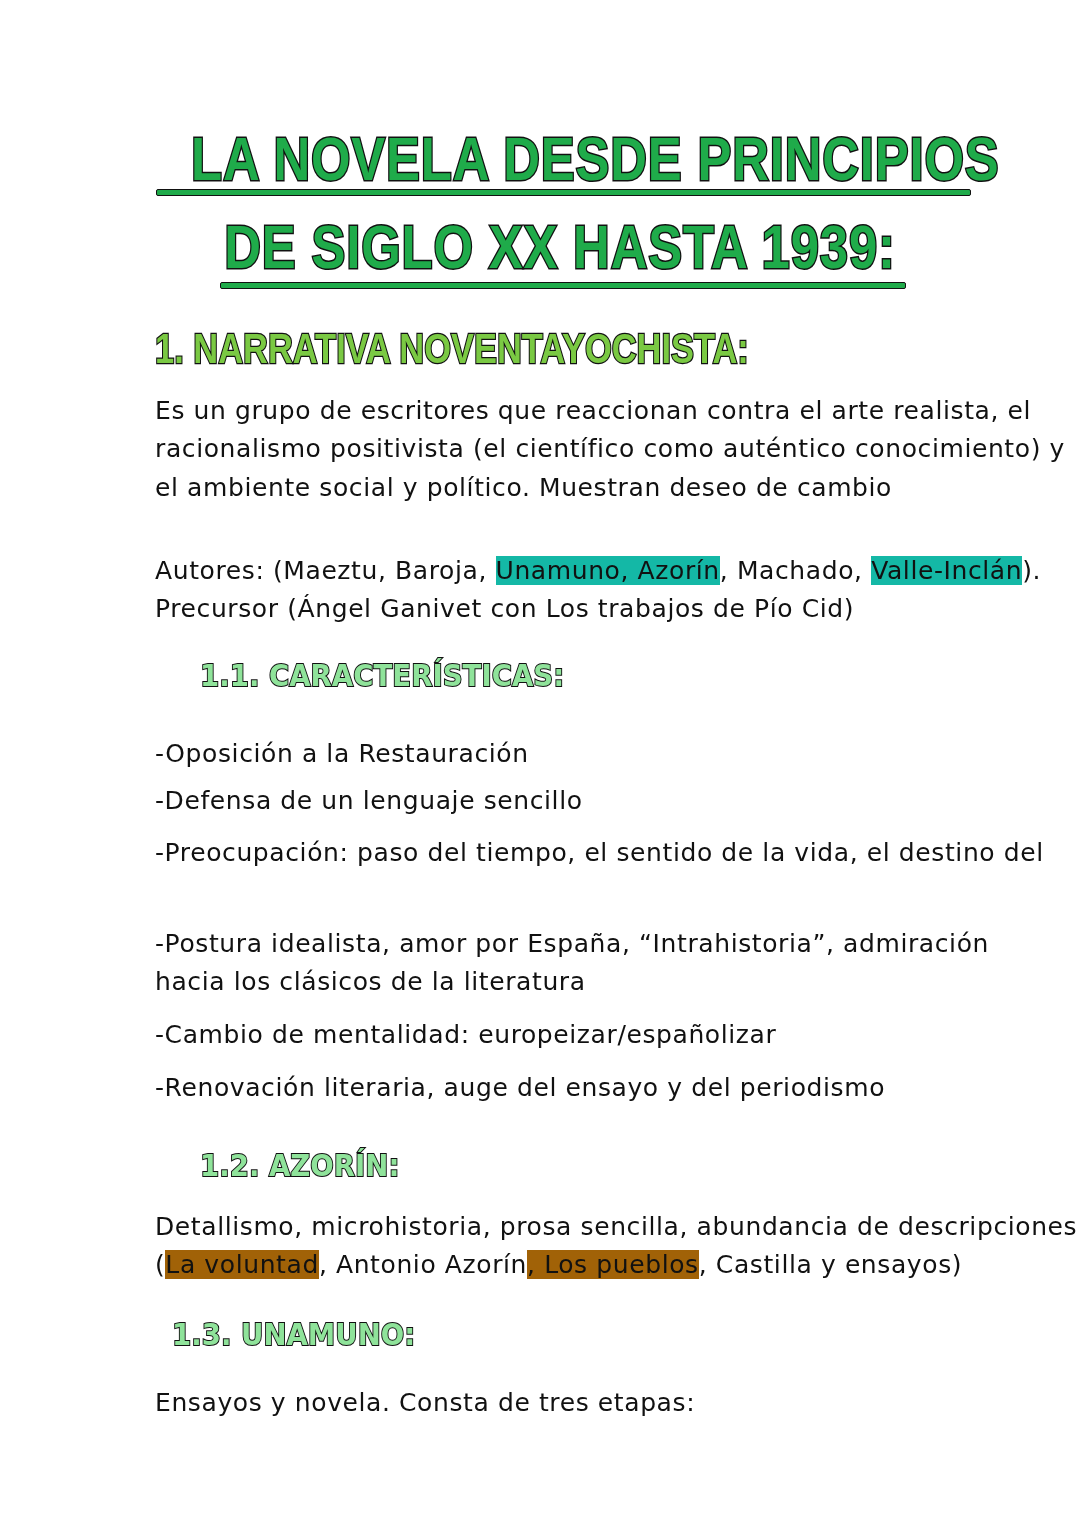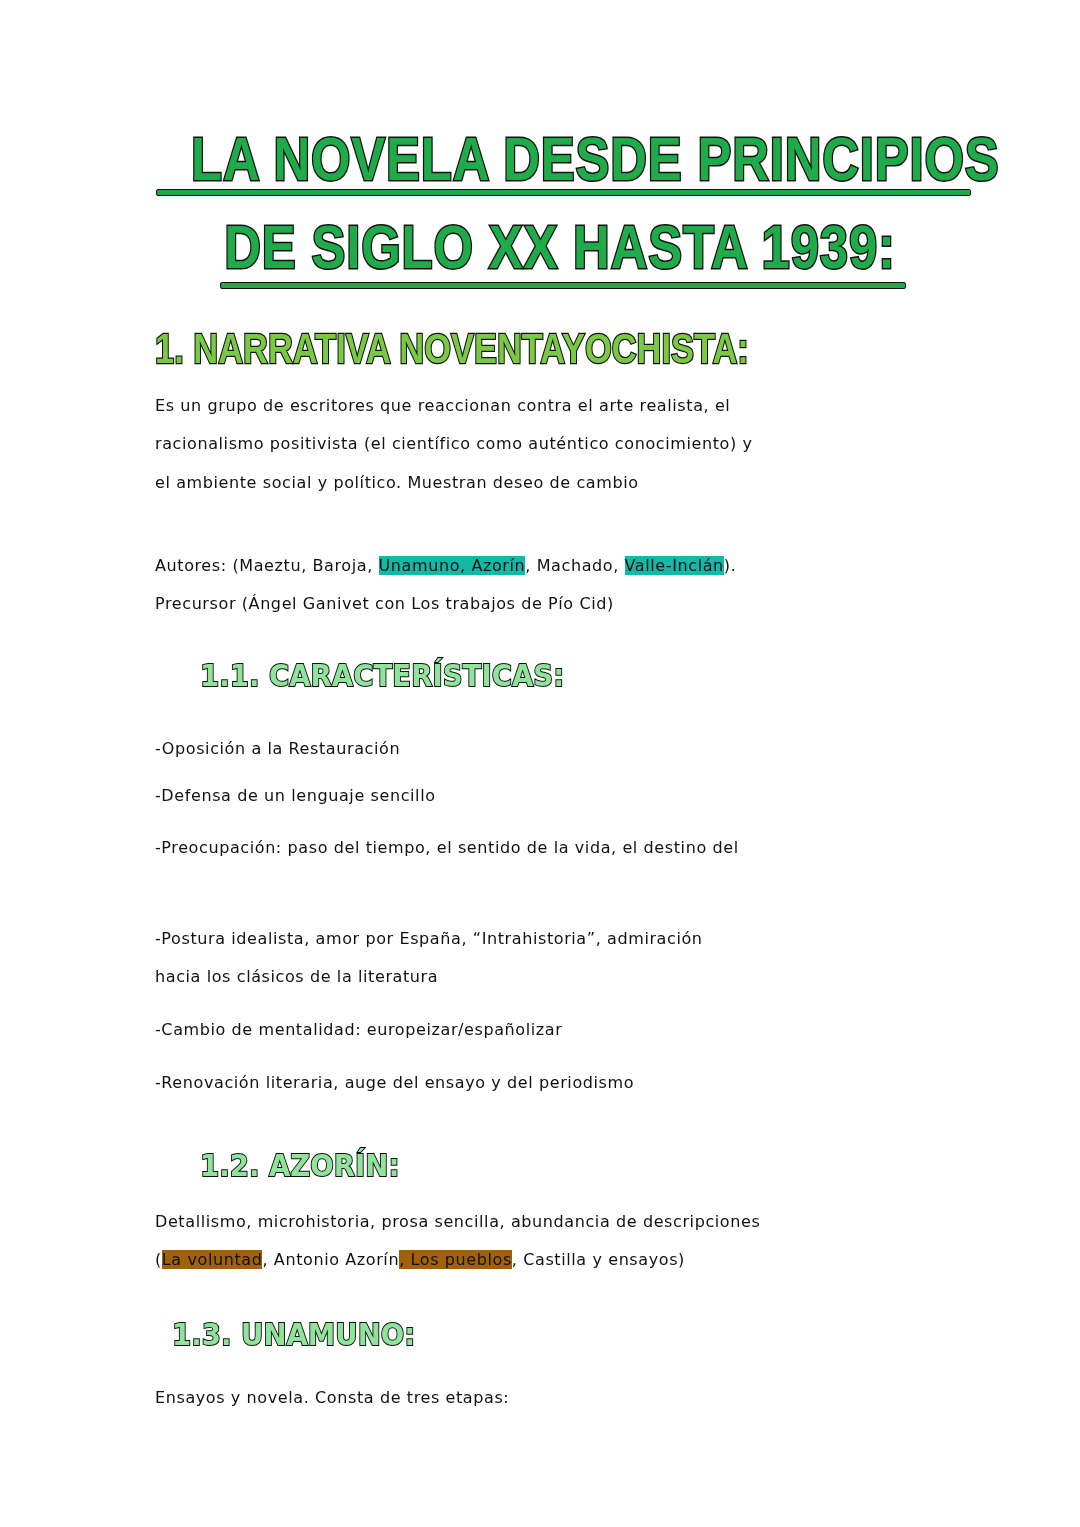--- a/index.html
+++ b/index.html
@@ -19,21 +19,21 @@
     position: absolute; left: 155px; top: 280px;
     font-family: "Liberation Sans", sans-serif; font-weight: 900; font-size: 42px;
     color: #7ac943; -webkit-text-stroke: 2.5px #111; paint-order: stroke fill;
     white-space: nowrap; transform: scaleX(0.82); transform-origin: left center; line-height: 1;
   }
   .h2 {
     position: absolute; font-family: "DejaVu Sans", sans-serif; font-weight: bold;
     font-size: 30px; color: #8fe39a; -webkit-text-stroke: 2px #111; paint-order: stroke fill;
     white-space: nowrap; line-height: 1; transform: scaleX(0.92); transform-origin: left center;
   }
-  .p { position: absolute; left: 155px; font-size: 16px; letter-spacing: 0.6px;
+  .p { position: absolute; left: 155px; font-size: 25px; letter-spacing: 0.6px;
        white-space: nowrap; line-height: 1.2; }
   .hl-yellow { background: #14b8a6; }
   .hl-gray { background: #a16207; }
 </style>
 </head>
 <body>
 
 <div class="page">
 
   <div class="title-line" style="left:110px; top:80px; width:900px;">LA NOVELA DESDE PRINCIPIOS</div>

